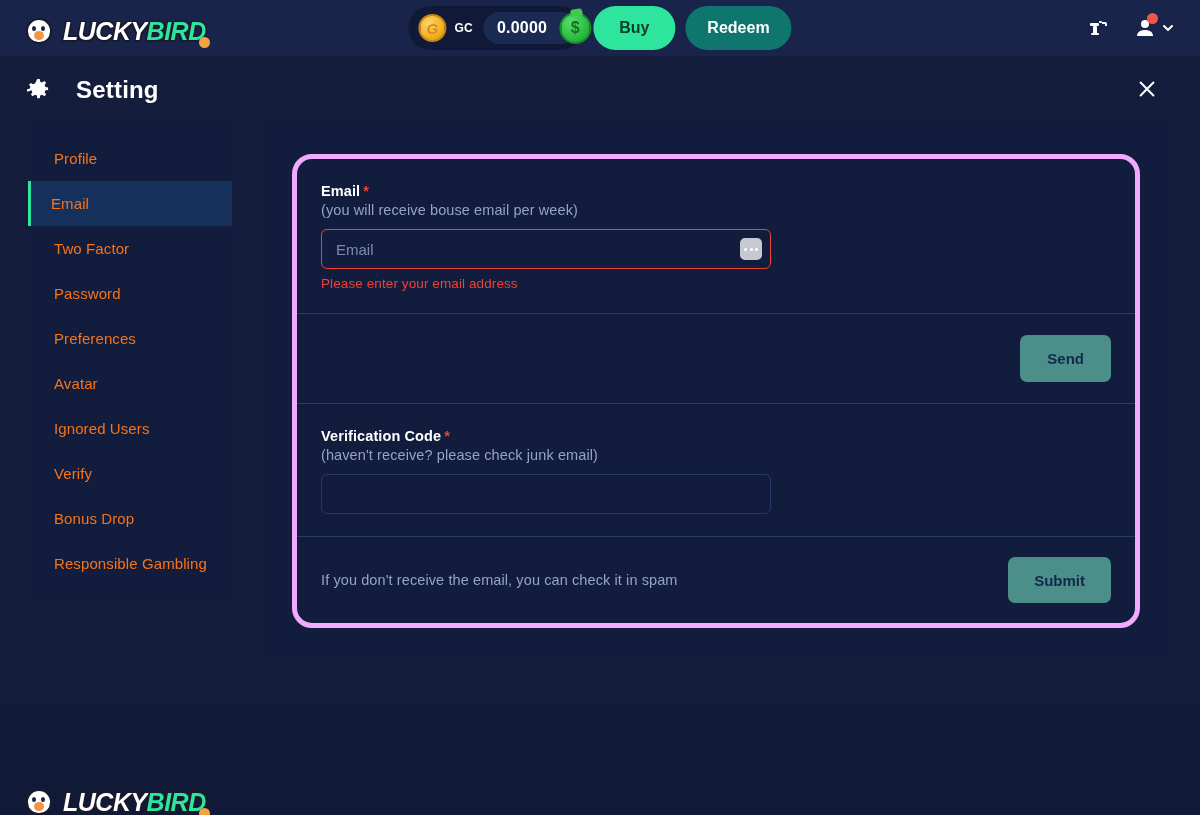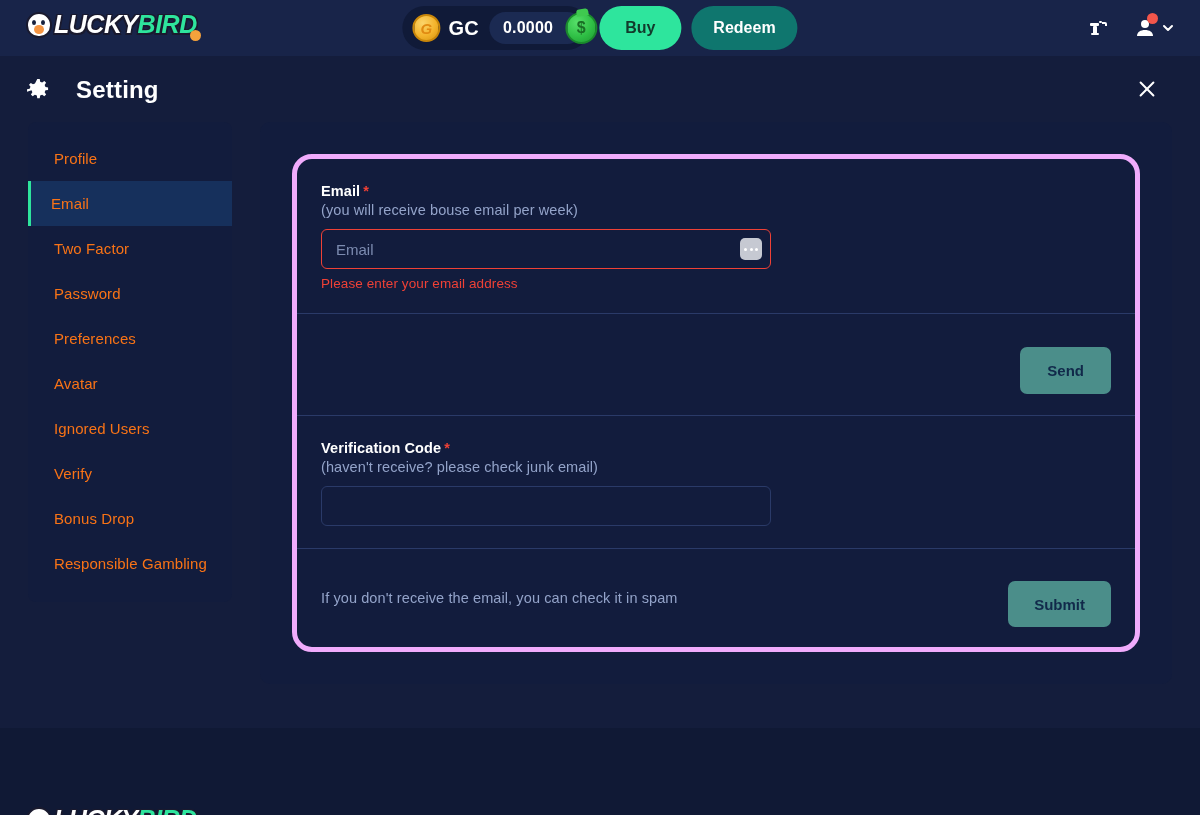--- a/index.html
+++ b/index.html
@@ -22,21 +22,22 @@
     position: relative;
     height: 56px;
     background: #182449;
     display: flex;
     align-items: center;
     padding: 0 24px;
   }
 
   .logo {
     display: flex;
-    align-items: flex-start;
+    align-items: flex-end;
+    gap: 9px;
     height: 36px;
   }
   .logo-bird {
     width: 30px; height: 30px;
     position: relative;
     flex: none;
   }
   .logo-bird .body {
     position: absolute; left: 2px; top: 2px;
     width: 26px; height: 26px;
@@ -102,21 +103,21 @@
     width: 28px; height: 28px;
     border-radius: 50%;
     background: radial-gradient(circle at 35% 30%, #fbd46a 0%, #f4b42c 55%, #d4920f 100%);
     border: 2px solid #c8860a;
     display: flex; align-items: center; justify-content: center;
     font-size: 15px; font-weight: 800; color: #e08a12;
     font-style: italic;
     flex: none;
   }
   .gc-label {
-    font-size: 20px;
+    font-size: 12px;
     font-weight: 800;
     color: #ffffff;
     letter-spacing: 0.3px;
   }
   .balance-box {
     background: #1b2a52;
     border-radius: 18px;
     height: 32px;
     display: flex;
     align-items: center;
@@ -354,21 +355,20 @@
 
   .btn-send, .btn-submit {
     background: #4b8e8a;
     color: #11294a;
     border: none;
     border-radius: 7px;
     font-family: inherit;
     font-size: 15px;
     font-weight: 700;
     cursor: pointer;
-    margin-top: 12px;
   }
   .btn-send { height: 47px; padding: 0 27px; }
   .btn-submit { height: 46px; padding: 0 26px; }
 
   .footer-row {
     display: flex;
     align-items: center;
     justify-content: space-between;
     padding: 20px 24px;
   }

